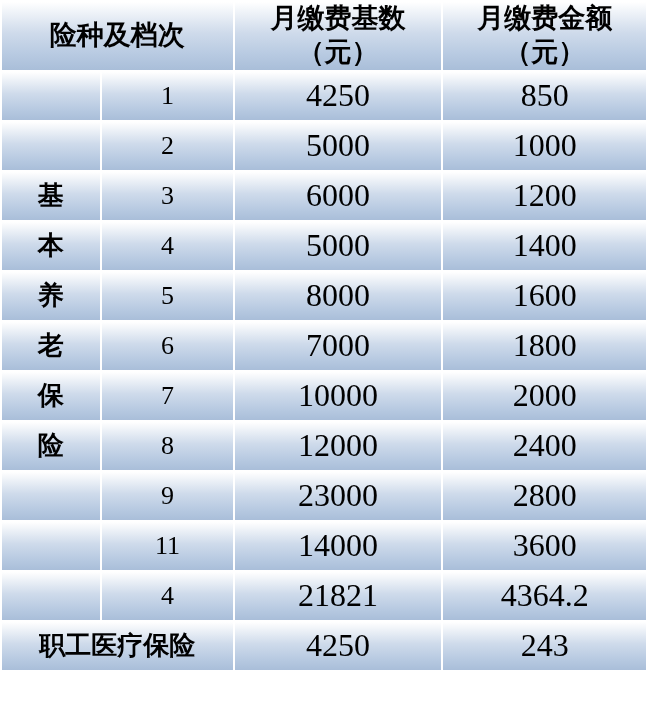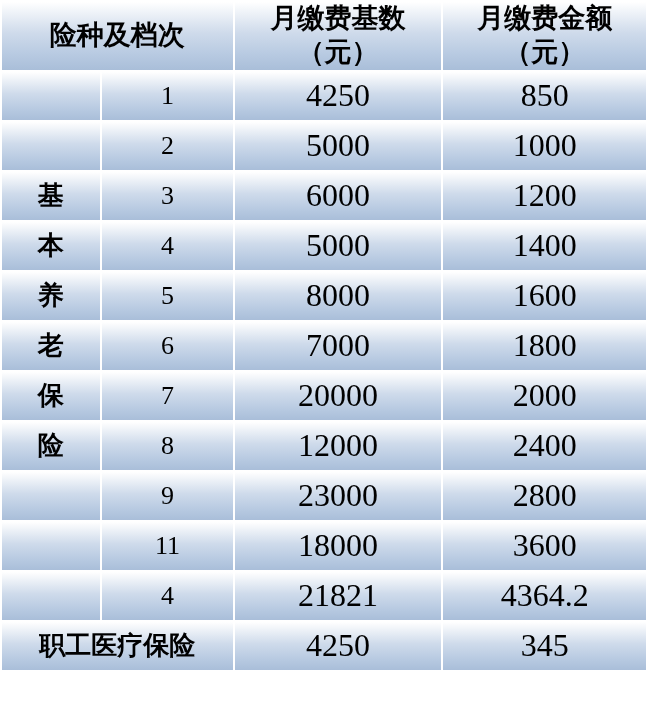--- a/index.html
+++ b/index.html
@@ -116,21 +116,21 @@
     <tr class="data-row">
       <td class="cat-cell">老</td>
       <td class="level-cell">6</td>
       <td class="num-cell">7000</td>
       <td class="num-cell">1800</td>
     </tr>
 
     <tr class="data-row">
       <td class="cat-cell">保</td>
       <td class="level-cell">7</td>
-      <td class="num-cell">20000</td>
+      <td class="num-cell">10000</td>
       <td class="num-cell">2000</td>
     </tr>
 
     <tr class="data-row">
       <td class="cat-cell">险</td>
       <td class="level-cell">8</td>
       <td class="num-cell">12000</td>
       <td class="num-cell">2400</td>
     </tr>
 
@@ -138,30 +138,30 @@
       <td class="blank-cell"></td>
       <td class="level-cell">9</td>
       <td class="num-cell">23000</td>
       <td class="num-cell">2800</td>
     </tr>
 
 
     <tr class="data-row">
       <td class="blank-cell"></td>
       <td class="level-cell">11</td>
-      <td class="num-cell">18000</td>
+      <td class="num-cell">14000</td>
       <td class="num-cell">3600</td>
     </tr>
 
     <tr class="data-row">
       <td class="blank-cell"></td>
       <td class="level-cell">4</td>
       <td class="num-cell">21821</td>
       <td class="num-cell">4364.2</td>
     </tr>
 
     <tr class="data-row">
       <td colspan="2" class="span-label">职工医疗保险</td>
       <td class="num-cell">4250</td>
-      <td class="num-cell">345</td>
+      <td class="num-cell">243</td>
     </tr>
   </tbody>
 </table>
 
 </body></html>

